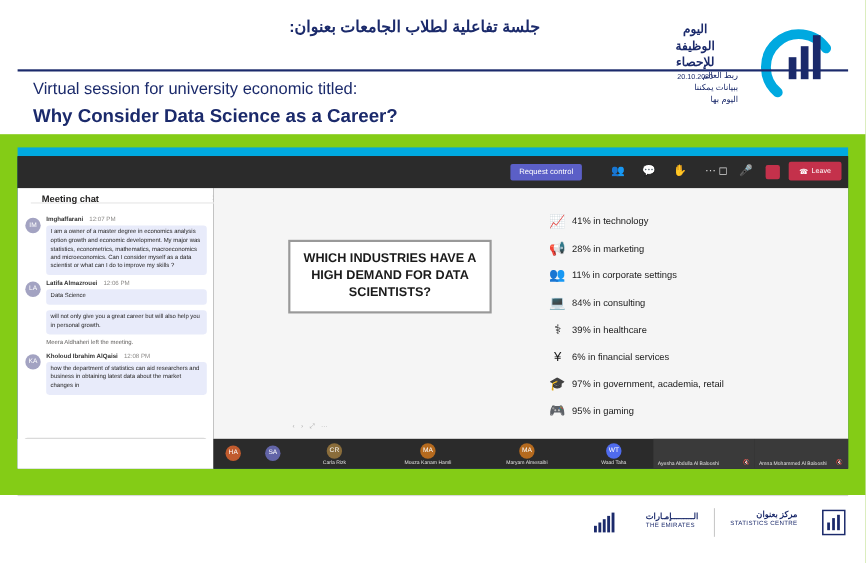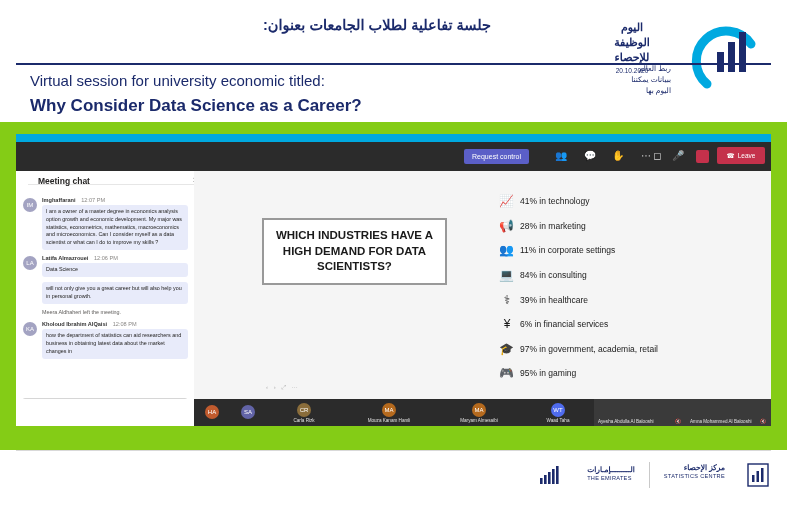--- a/index.html
+++ b/index.html
@@ -467,21 +467,21 @@
           <rect x="17" y="1" width="2.6" height="18" fill="#1b2a6b"></rect>
         </svg>
         <div class="flogo-txt">
           <div class="flogo-ar">الـــــــــإمـارات</div>
           <div class="flogo-en">THE EMIRATES</div>
         </div>
       </div>
       <div class="fdivider"></div>
       <div class="flogo">
         <div class="flogo-txt" style="text-align:right;">
-          <div class="flogo-ar">مركز الإحصاء</div>
+          <div class="flogo-ar">مركز بعنوان</div>
           <div class="flogo-en">STATISTICS CENTRE</div>
         </div>
         <svg width="22" height="24" viewBox="0 0 22 24">
           <rect x="1" y="1" width="20" height="22" fill="none" stroke="#1b2a6b" stroke-width="1.4"></rect>
           <rect x="5" y="12" width="2.5" height="7" fill="#1b2a6b"></rect>
           <rect x="9.5" y="8" width="2.5" height="11" fill="#1b2a6b"></rect>
           <rect x="14" y="5" width="2.5" height="14" fill="#1b2a6b"></rect>
         </svg>
       </div>
     </div>

